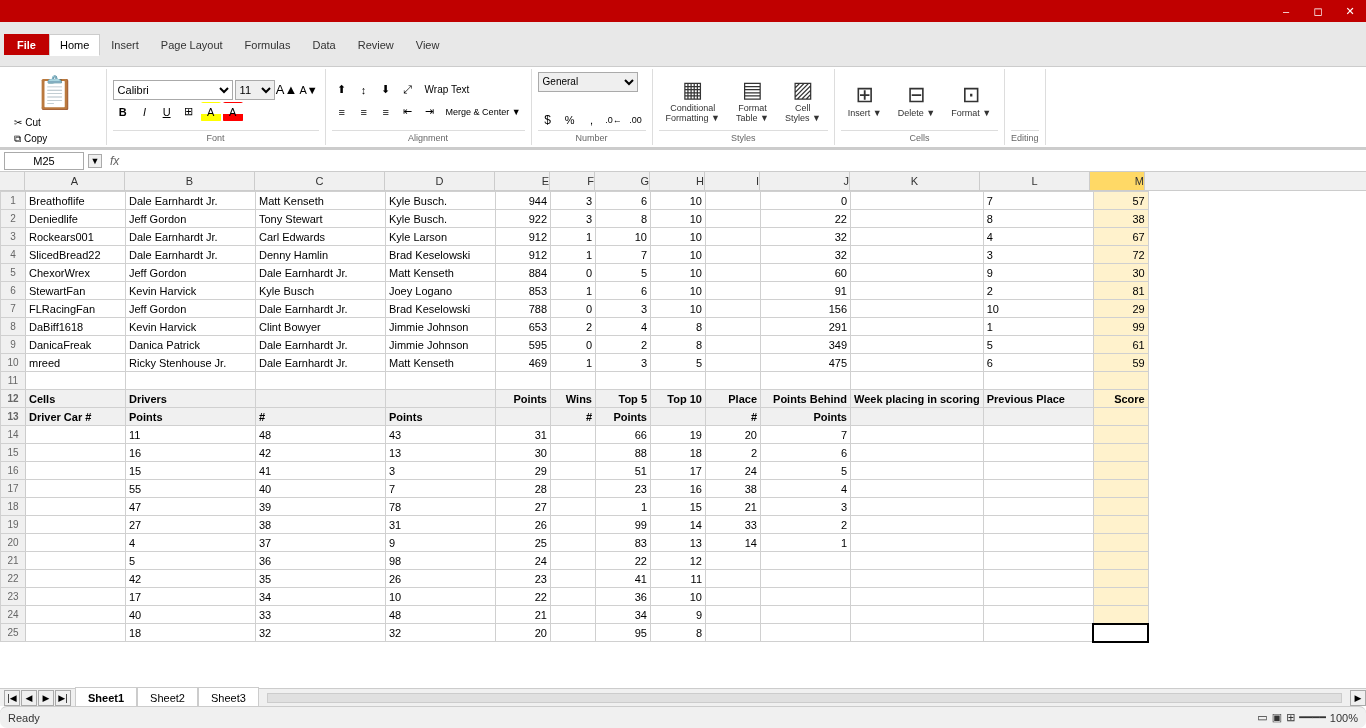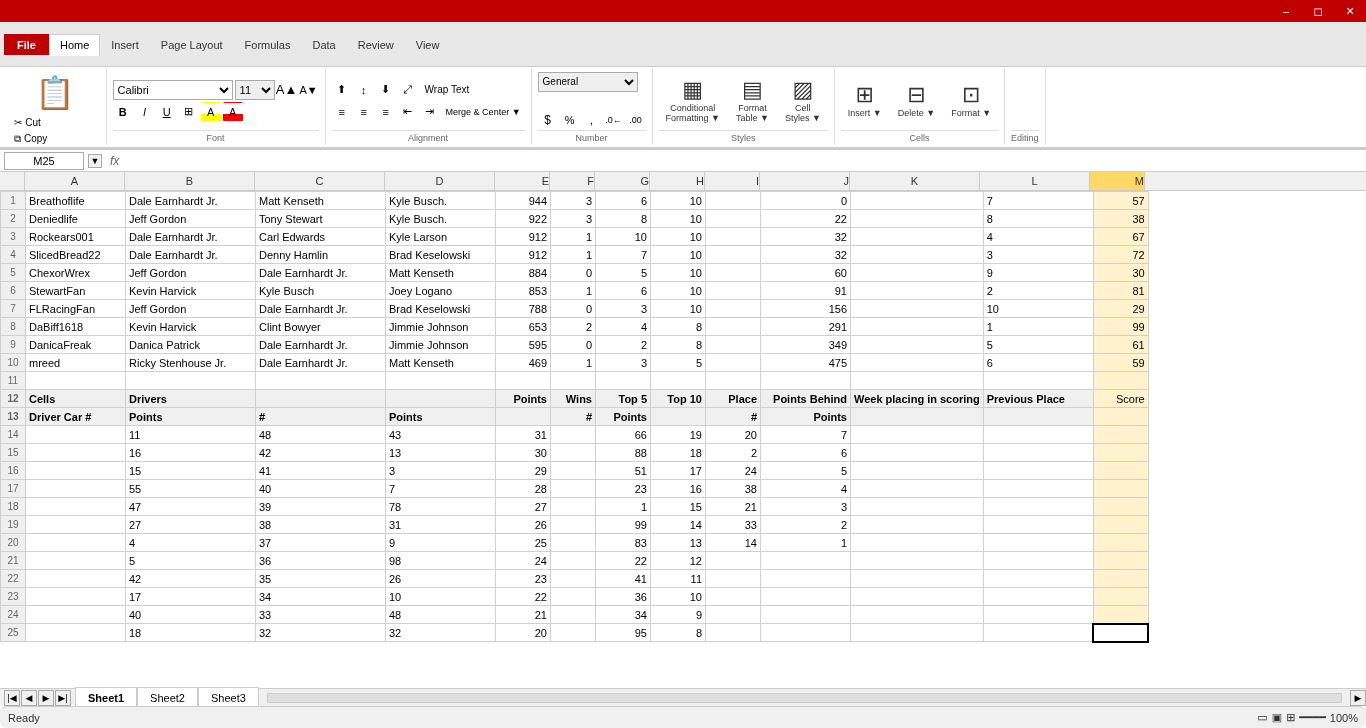--- a/index.html
+++ b/index.html
@@ -688,21 +688,21 @@
               <td class="cell cell-c" style="font-weight: bold;"></td>
               <td class="cell cell-d" style="font-weight: bold;"></td>
               <td class="cell cell-e" style="font-weight: bold;">Points</td>
               <td class="cell cell-f" style="font-weight: bold;">Wins</td>
               <td class="cell cell-g" style="font-weight: bold;">Top 5</td>
               <td class="cell cell-h" style="font-weight: bold;">Top 10</td>
               <td class="cell cell-i" style="font-weight: bold;">Place</td>
               <td class="cell cell-j" style="font-weight: bold;">Points Behind</td>
               <td class="cell cell-k" style="font-weight: bold;">Week placing in scoring</td>
               <td class="cell cell-l" style="font-weight: bold;">Previous Place</td>
-              <td class="cell cell-m" style="background-color: rgb(255, 242, 204); font-weight: normal;">Score</td>
+              <td class="cell cell-m" style="background-color: rgb(255, 242, 204); font-weight: bold;">Score</td>
             </tr>
             <tr class="header-row">
               <td class="row-num">13</td>
               <td class="cell cell-a" style="font-weight: bold;">Driver Car #</td>
               <td class="cell cell-b" style="font-weight: bold;">Points</td>
               <td class="cell cell-c" style="font-weight: bold;">#</td>
               <td class="cell cell-d" style="font-weight: bold;">Points</td>
               <td class="cell cell-e" style="font-weight: bold;"></td>
               <td class="cell cell-f" style="font-weight: bold;">#</td>
               <td class="cell cell-g" style="font-weight: bold;">Points</td>

